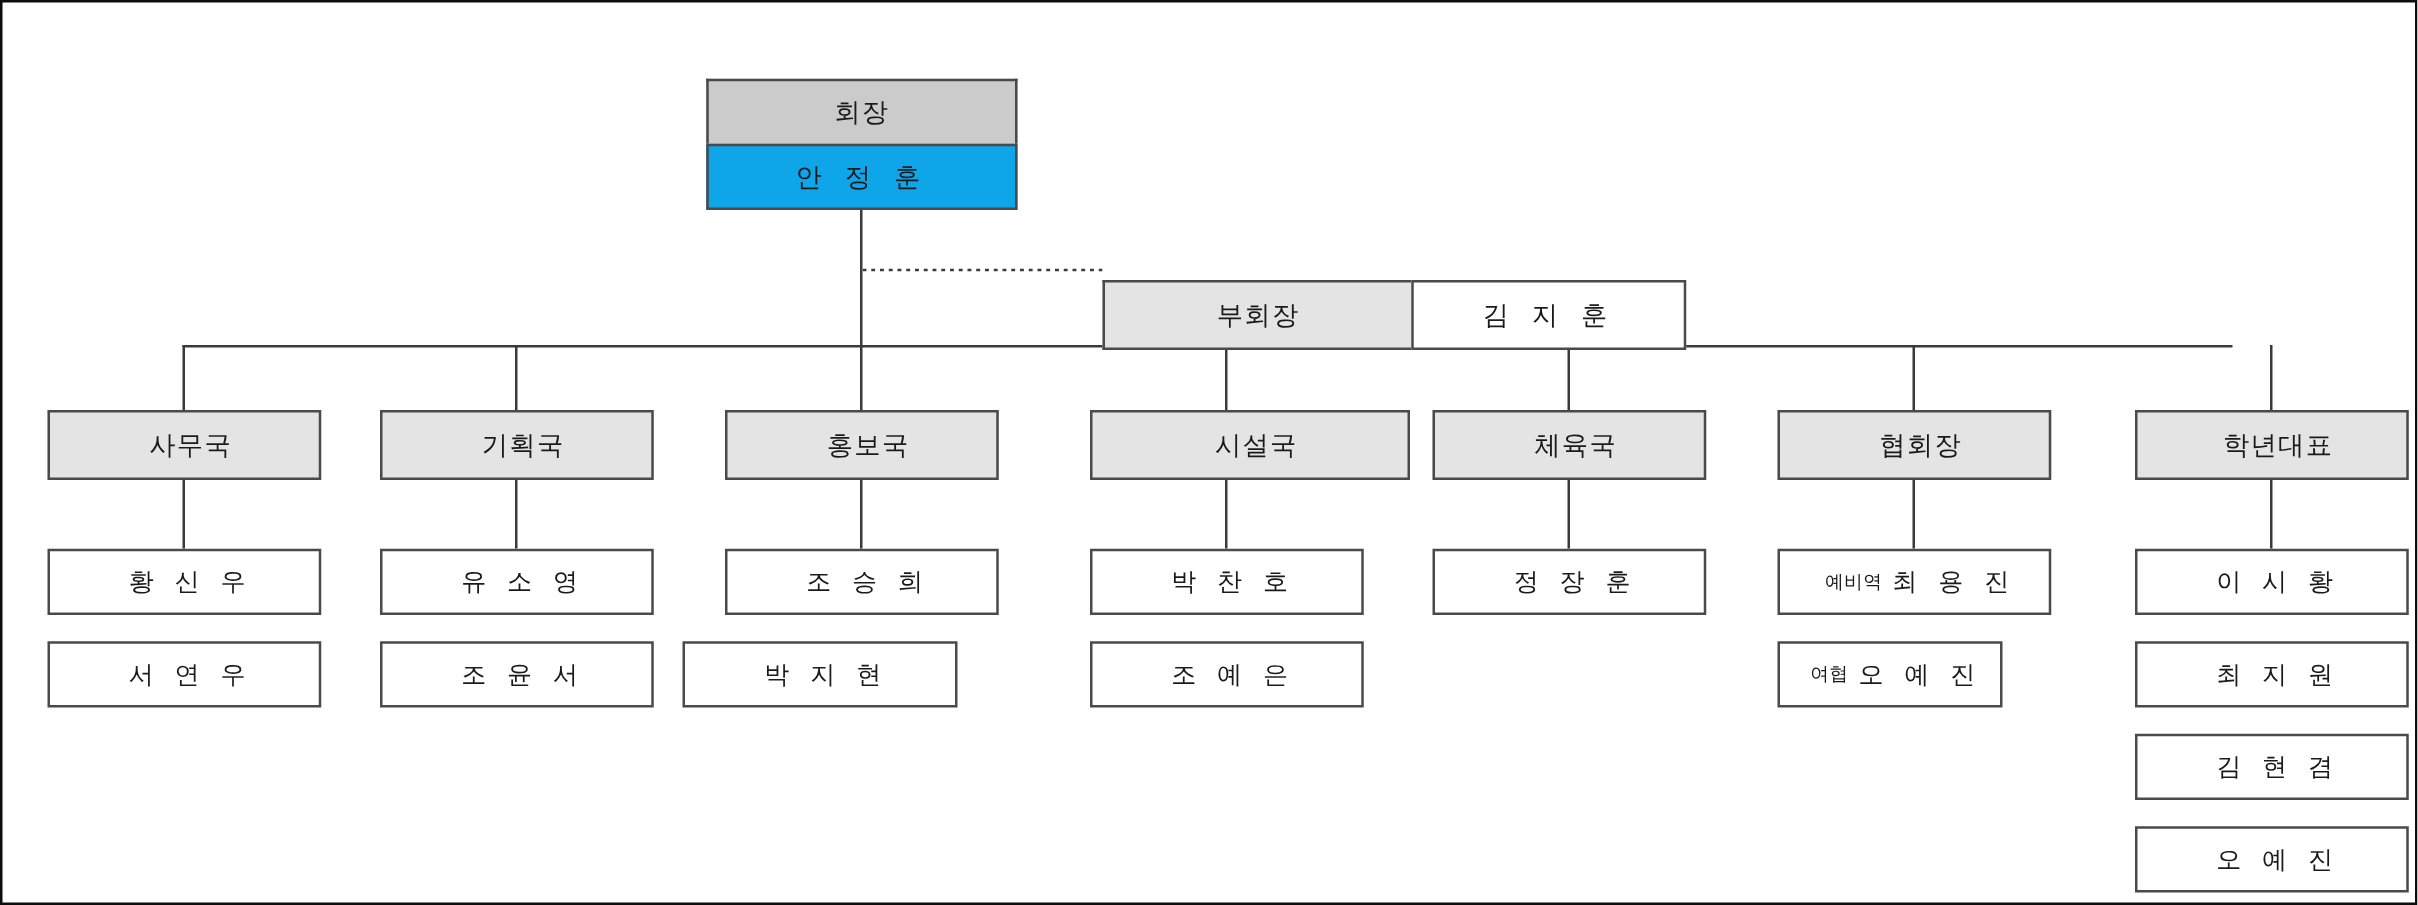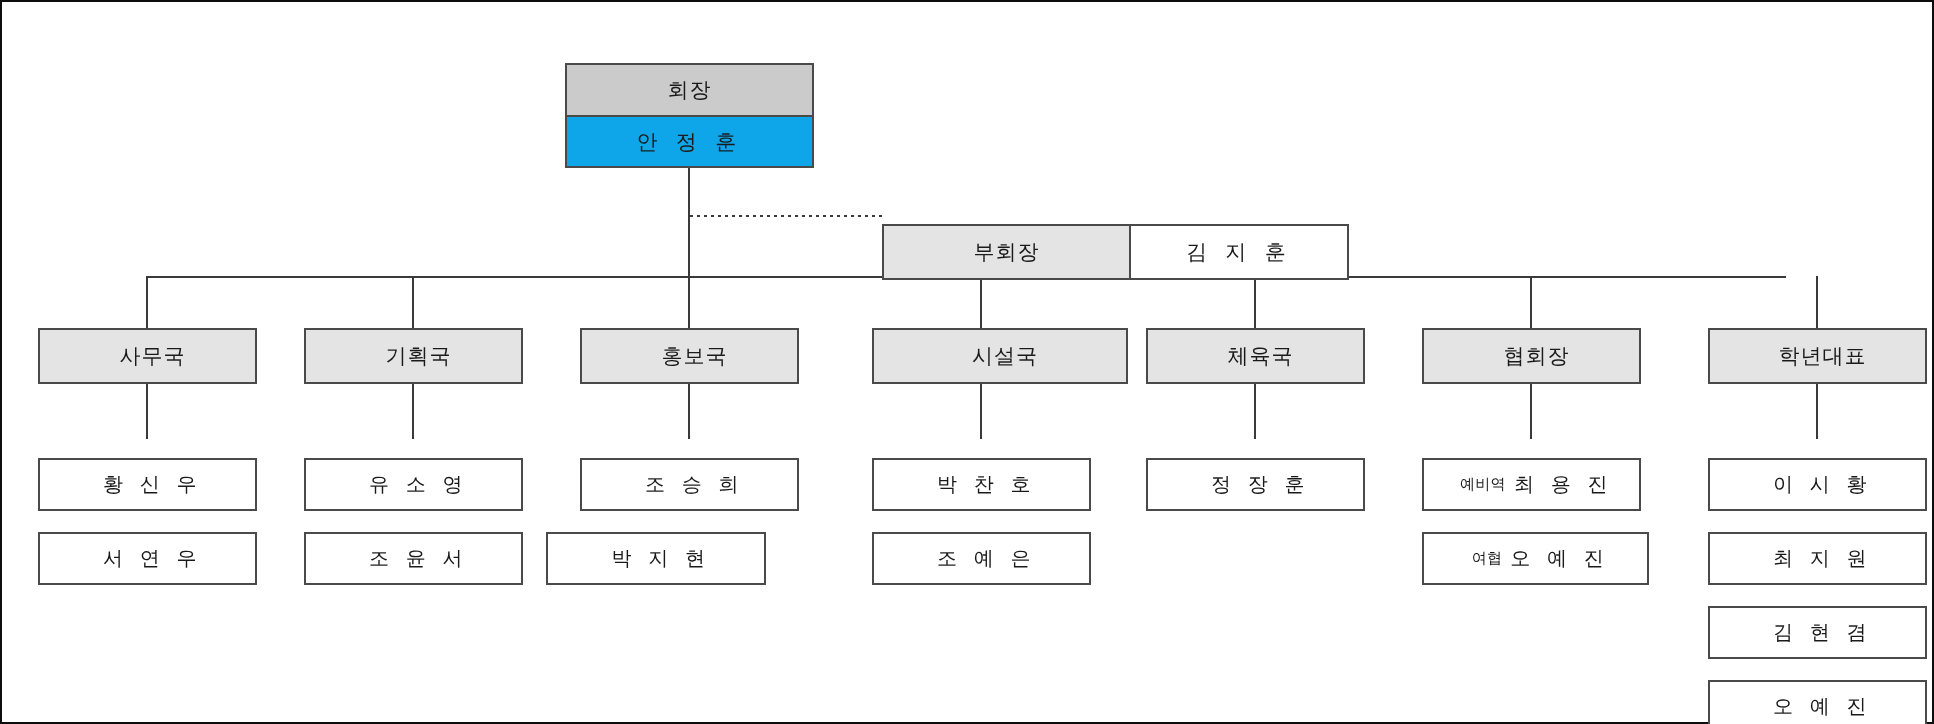--- a/index.html
+++ b/index.html
@@ -83,21 +83,20 @@
   .dept {
     height: 56px;
     font-size: 21px;
     letter-spacing: .05em;
   }
   
   .member {
     height: 53px;
     font-size: 20px;
     letter-spacing: .28em;
-    margin-top: 19px;
   }
   .member .prefix {
     font-size: 15px;
     letter-spacing: .02em;
     margin-right: 8px;
   }
 
   
   .vline {
     position: absolute;
@@ -210,21 +209,21 @@
 
     <div class="vline" style="left:1528px; top:274px; height:52px;"></div>
     <div class="node gray dept" style="left:1420px; top:326px; width:219px;">
       <span>협회장</span>
     </div>
     <div class="vline" style="left:1528px; top:382px; height:55px;"></div>
     <div class="node member" style="left:1420px; top:437px; width:219px;">
       <span class="prefix">예비역</span>
       <span>최 용 진</span>
     </div>
-    <div class="node member" style="left:1420px; top:511px; width:227px;">
+    <div class="node member" style="left:1420px; top:511px; width:180px;">
       <span class="prefix">여협</span>
       <span>오 예 진</span>
     </div>
 
     <div class="vline" style="left:1814px; top:274px; height:52px;"></div>
     <div class="node gray dept" style="left:1706px; top:326px; width:219px;">
       <span>학년대표</span>
     </div>
     <div class="vline" style="left:1814px; top:382px; height:55px;"></div>
     <div class="node member" style="left:1706px; top:437px; width:219px;">

